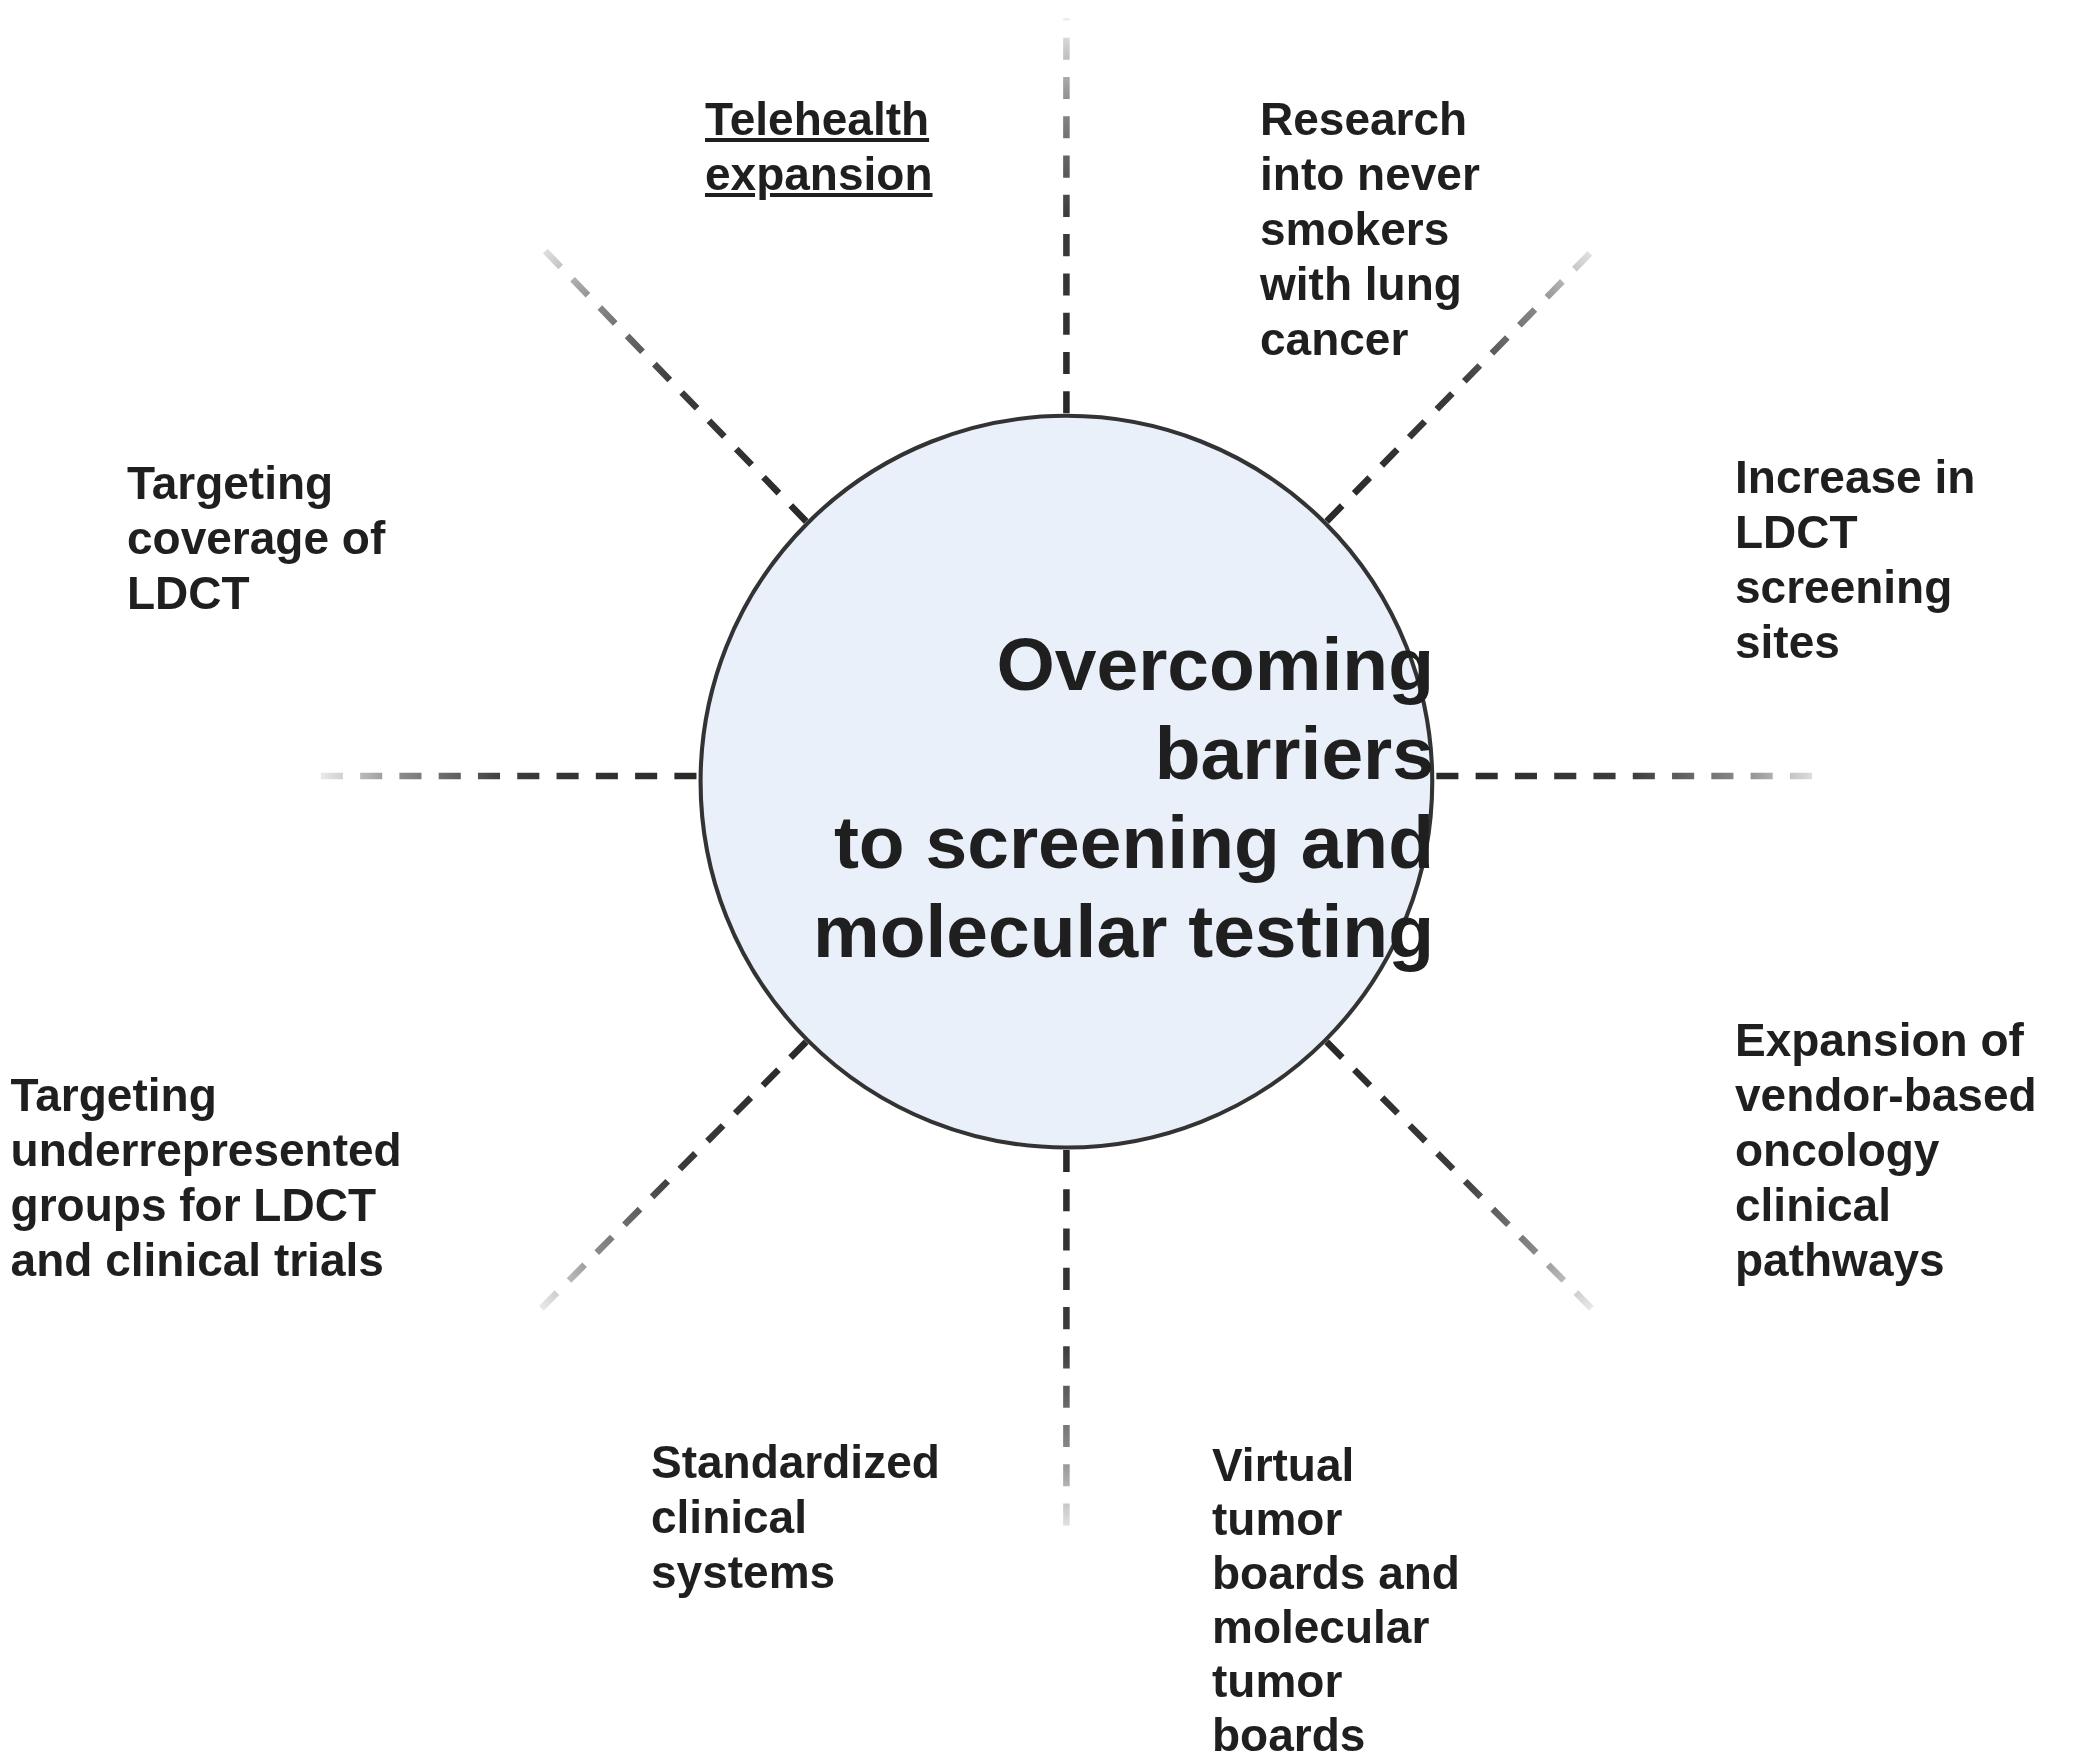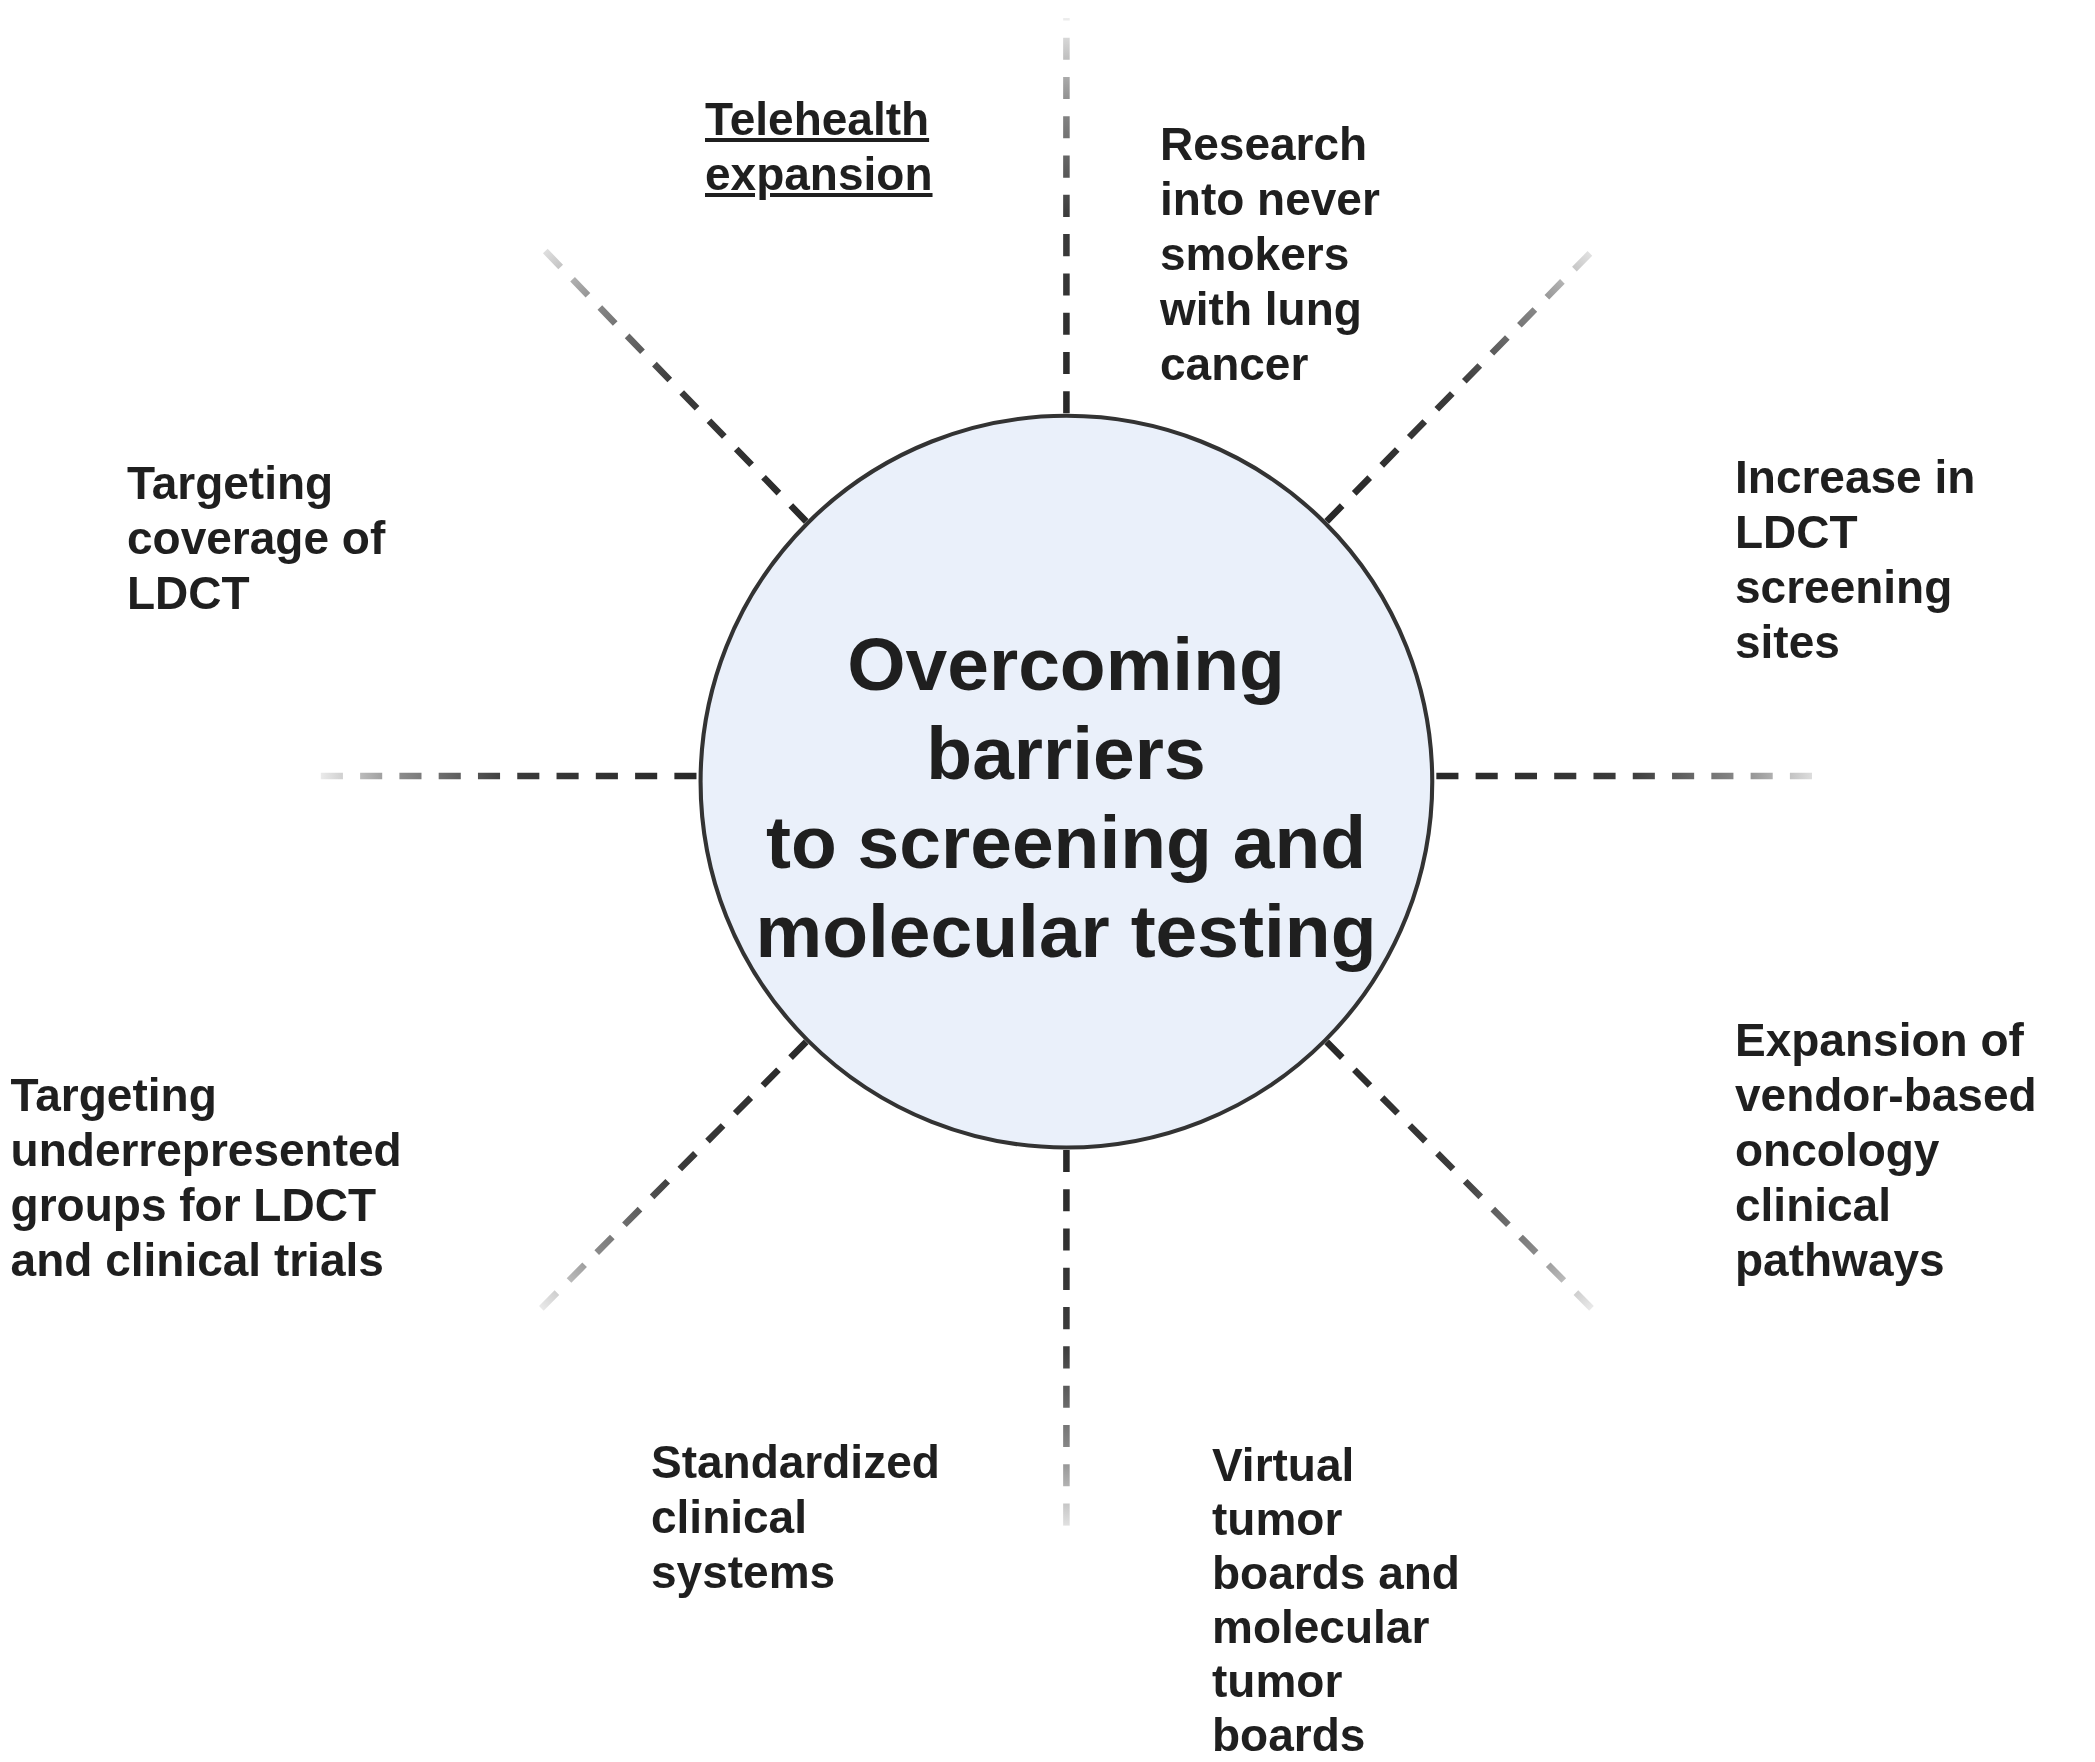--- a/index.html
+++ b/index.html
@@ -19,35 +19,35 @@
   .spoke-label {
     position: absolute;
     font-weight: bold;
     font-size: 46px;
     line-height: 55px;
     color: #1f1f1f;
     white-space: pre-line;
     letter-spacing: 0px;
   }
   #lbl-telehealth   { left: 705px;  top: 92px; text-decoration: underline;  }
-  #lbl-research     { left: 1160px; top: 92px; margin-top: 25px;  }
+  #lbl-research     { left: 1260px; top: 92px;  }
   #lbl-increase     { left: 1735px; top: 450px;  }
   #lbl-insurance    { left: 127px;  top: 456px;  }
   #lbl-targeting    { left: 10.6px;   top: 1068px; }
   #lbl-expansion    { left: 1735px; top: 1013px; }
   #lbl-standardized { left: 651px;  top: 1435px; }
   #lbl-virtual      { left: 1212px; top: 1438px; line-height: 54px; }
   #center-label-box {
     position: absolute;
     left: 698px; top: 413px;
     width: 736px; height: 736px;
     display: flex;
     align-items: center;
     justify-content: center;
-    text-align: center;
+    text-align: right;
   }
   #center-label {
     font-weight: bold;
     font-size: 75px;
     line-height: 89px;
     color: #1f1f1f;
     white-space: pre-line;
     margin-top: 33px;
   }
 </style>

